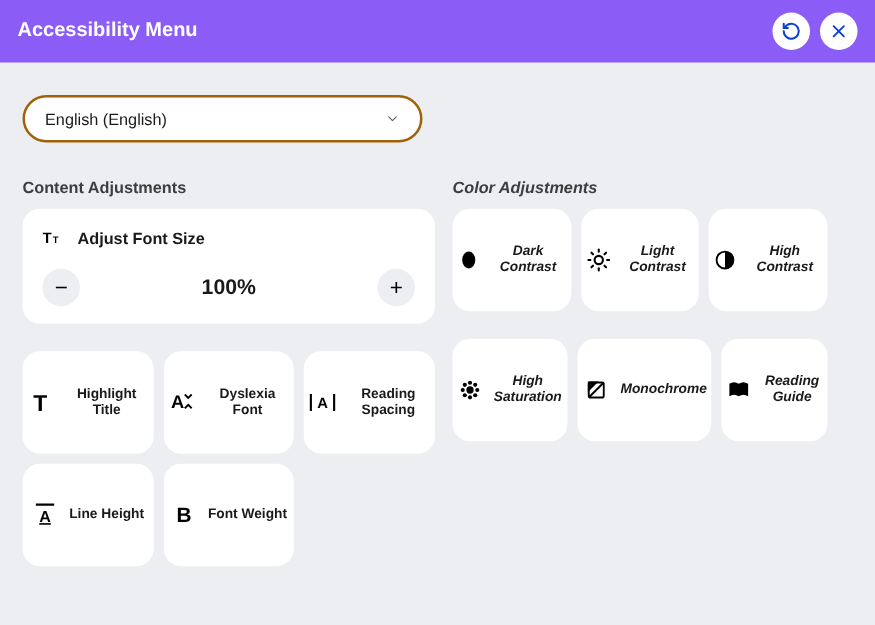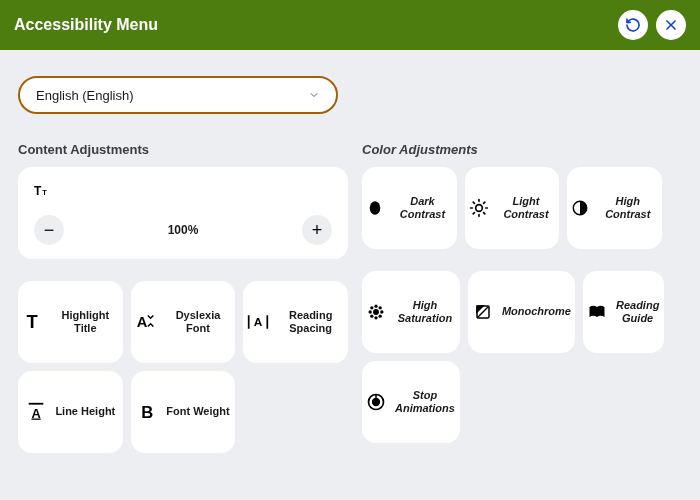--- a/index.html
+++ b/index.html
@@ -3,21 +3,21 @@
 <meta charset="utf-8">
 <style>
   * { box-sizing: border-box; margin: 0; padding: 0; }
   html, body { width: 700px; height: 500px; overflow: hidden; }
   body {
     font-family: -apple-system, BlinkMacSystemFont, "Segoe UI", Arial, sans-serif;
     background: #eceef1;
     color: #1a1a1a;
   }
   .header {
-    background: #4d7c0f;
+    background: #8b5cf6;
     height: 50px;
     display: flex;
     align-items: center;
     padding: 0 14px;
     justify-content: space-between;
   }
   .header-title {
     color: #fff;
     font-size: 16px;
     font-weight: 700;
@@ -55,21 +55,21 @@
   }
   .font-card-top { display: flex; align-items: center; gap: 10px; font-size: 13px; font-weight: 700; }
   .font-card-row { display: flex; align-items: center; justify-content: space-between; margin-top: 16px; }
   .round-grey {
     width: 30px; height: 30px; border-radius: 50%;
     background: #eceef1;
     display: flex; align-items: center; justify-content: center;
     cursor: pointer; border: none;
     font-size: 18px; font-weight: 400;
   }
-  .font-val { font-size: 12px; font-weight: 700; }
+  .font-val { font-size: 17px; font-weight: 700; }
   .grid3 { display: grid; grid-template-columns: repeat(3,1fr); gap: 8px; }
   .tile {
     background: #fff;
     border-radius: 14px;
     height: 82px;
     display: flex; flex-direction: row;
     align-items: center; justify-content: center;
     gap: 8px;
     cursor: pointer;
     padding: 6px 4px;
@@ -122,20 +122,21 @@
       <div class="sect-title">Content Adjustments</div>
 
       <div class="font-card">
         <div class="font-card-top">
           <span>
             <svg width="18" height="18" viewBox="0 0 24 24" fill="#000">
                 <text x="0" y="18" font-size="16" font-weight="700">T</text>
                 <text x="11" y="18" font-size="10" font-weight="700">T</text>
               </svg>
           </span>
+          <span>Adjust Font Size</span>
         </div>
         <div class="font-card-row">
           <button class="round-grey">
             <span>−</span>
           </button>
           <span class="font-val">100%</span>
           <button class="round-grey">
             <span>+</span>
           </button>
         </div>
@@ -259,26 +260,16 @@
           <span class="tile-label">Monochrome</span>
         </div>
         <div class="tile">
           <span class="ico">
               <svg width="20" height="20" viewBox="0 0 24 24" fill="#000">
                 <path d="M3 6c3-2 6-2 9 0 3-2 6-2 9 0v12c-3-2-6-2-9 0-3-2-6-2-9 0z"></path>
               </svg>
             </span>
           <span class="tile-label">Reading Guide</span>
         </div>
-        <div class="tile">
-          <span class="ico">
-              <svg width="20" height="20" viewBox="0 0 24 24" fill="none" stroke="#000" stroke-width="2">
-                <circle cx="12" cy="12" r="9"></circle>
-                <circle cx="12" cy="12" r="4" fill="#000"></circle>
-                <line x1="12" y1="3" x2="12" y2="7"></line>
-              </svg>
-            </span>
-          <span class="tile-label">Stop Animations</span>
-        </div>
       </div>
     </div>
   </div>
 </div>
 
 </body></html>

